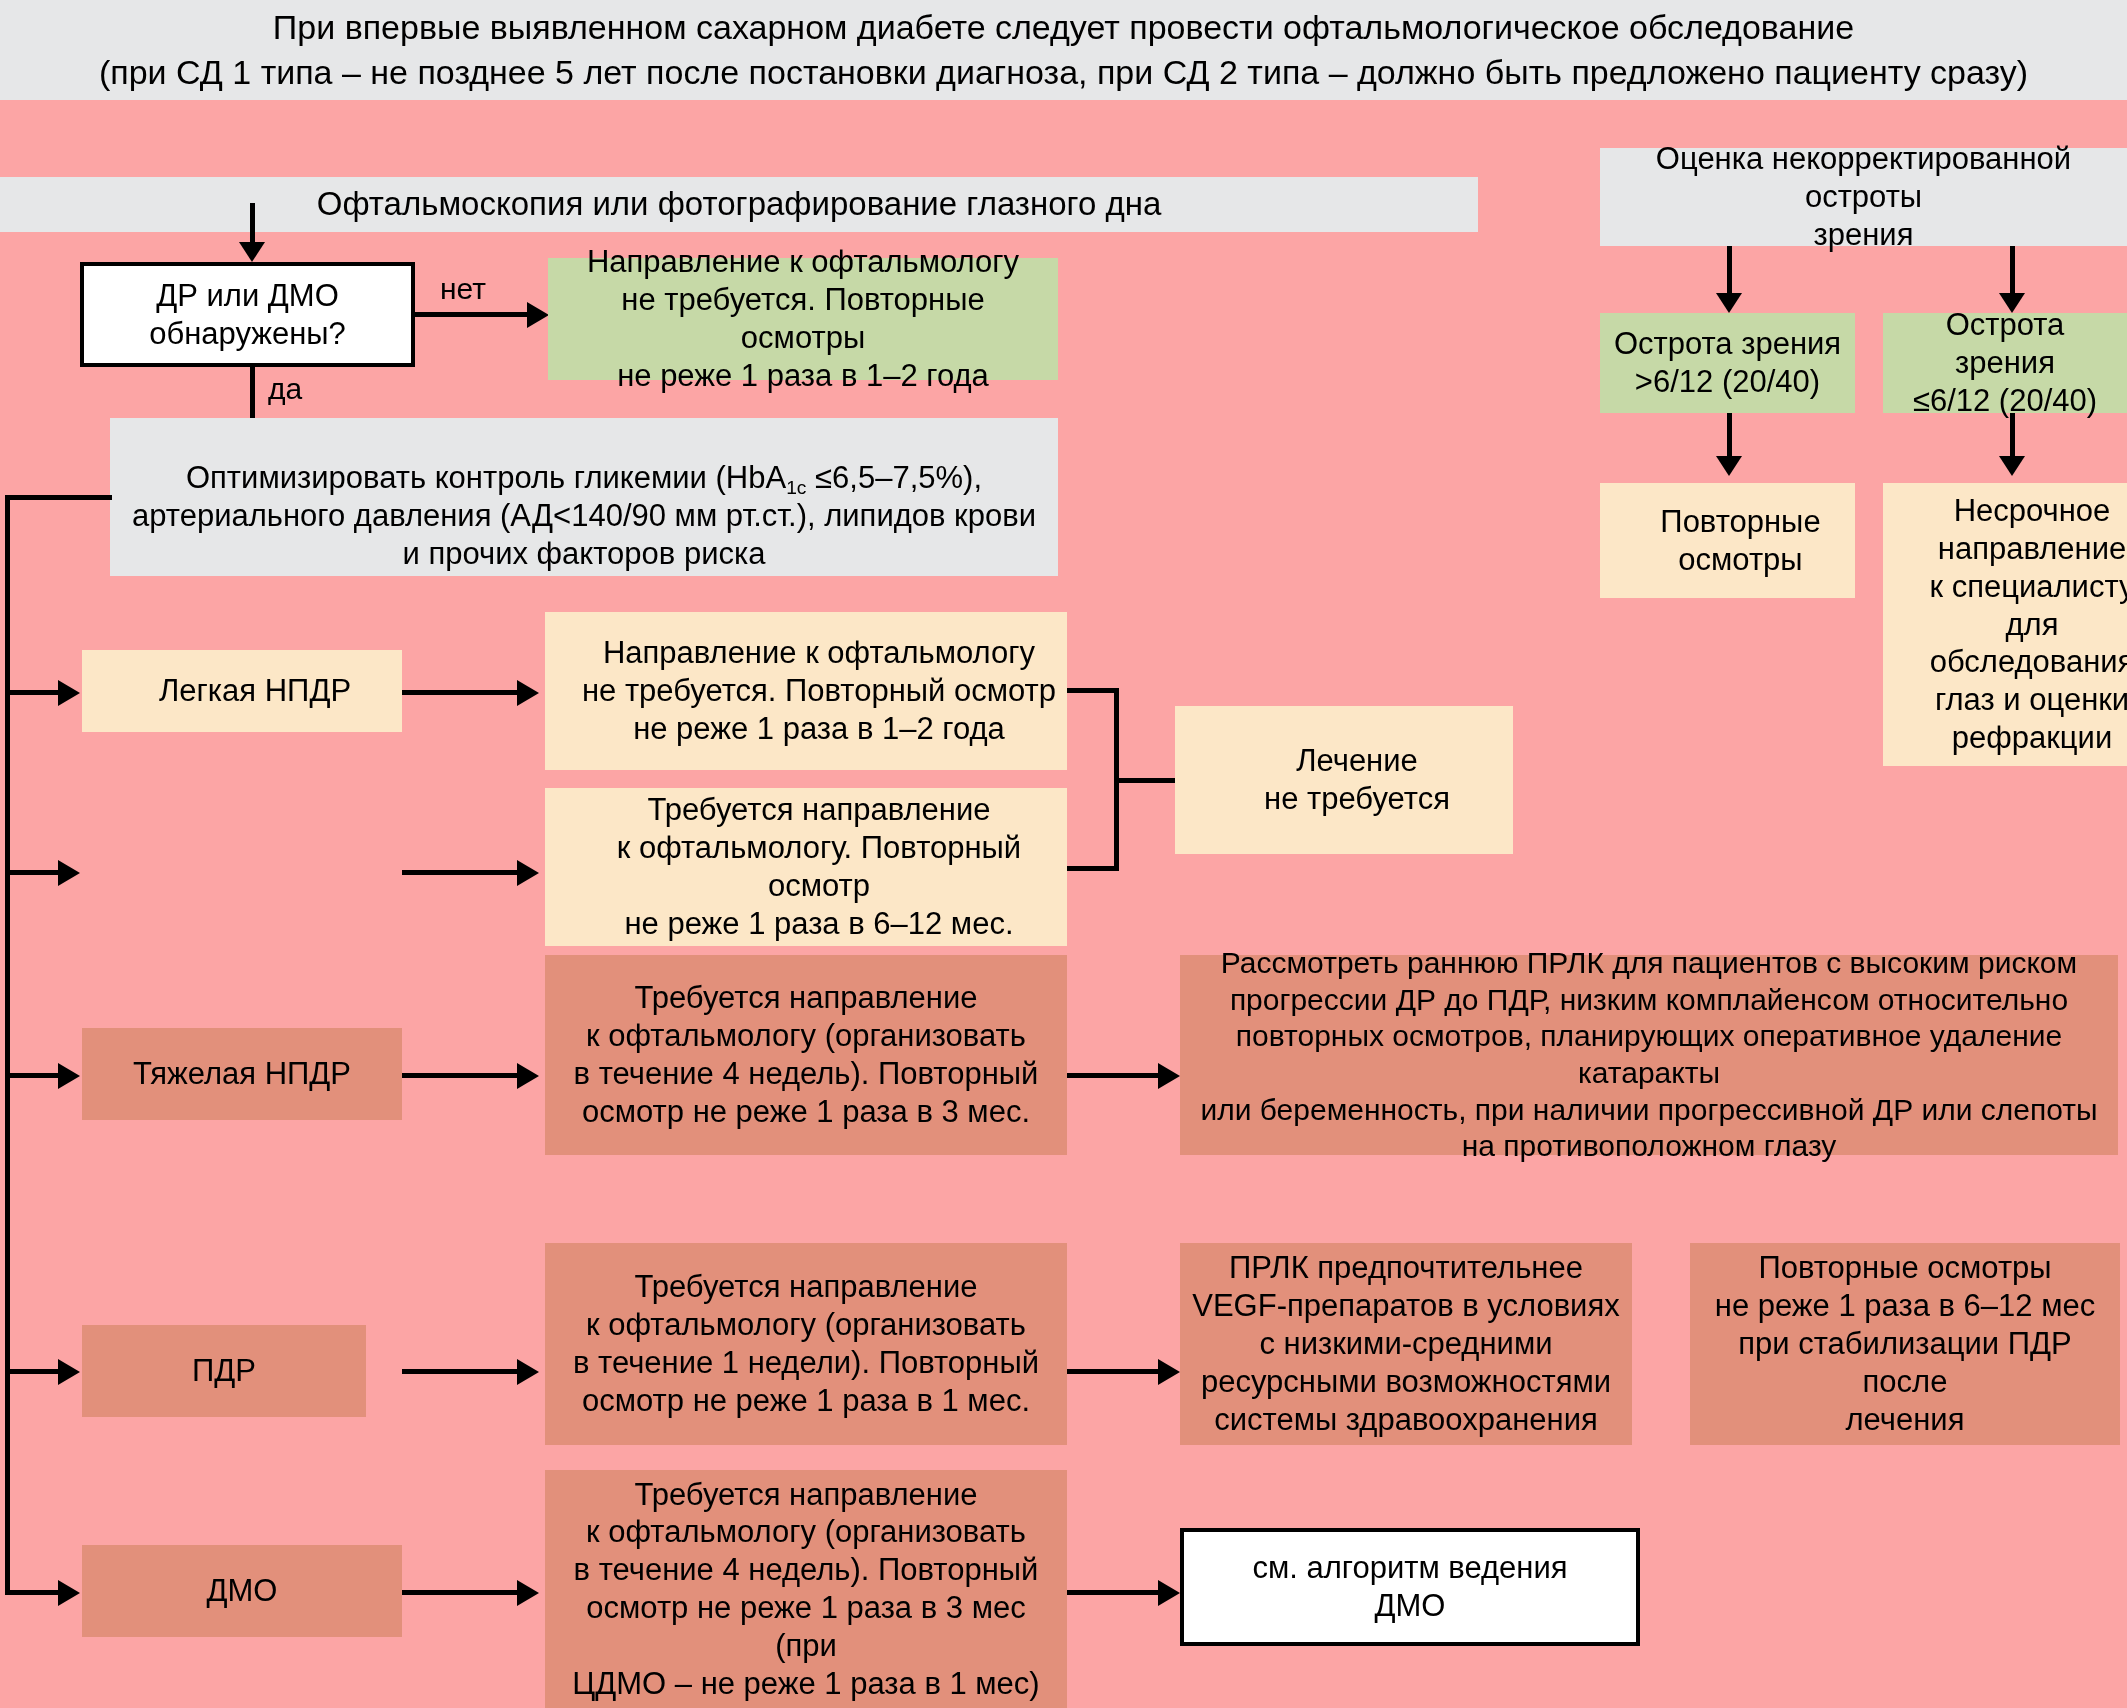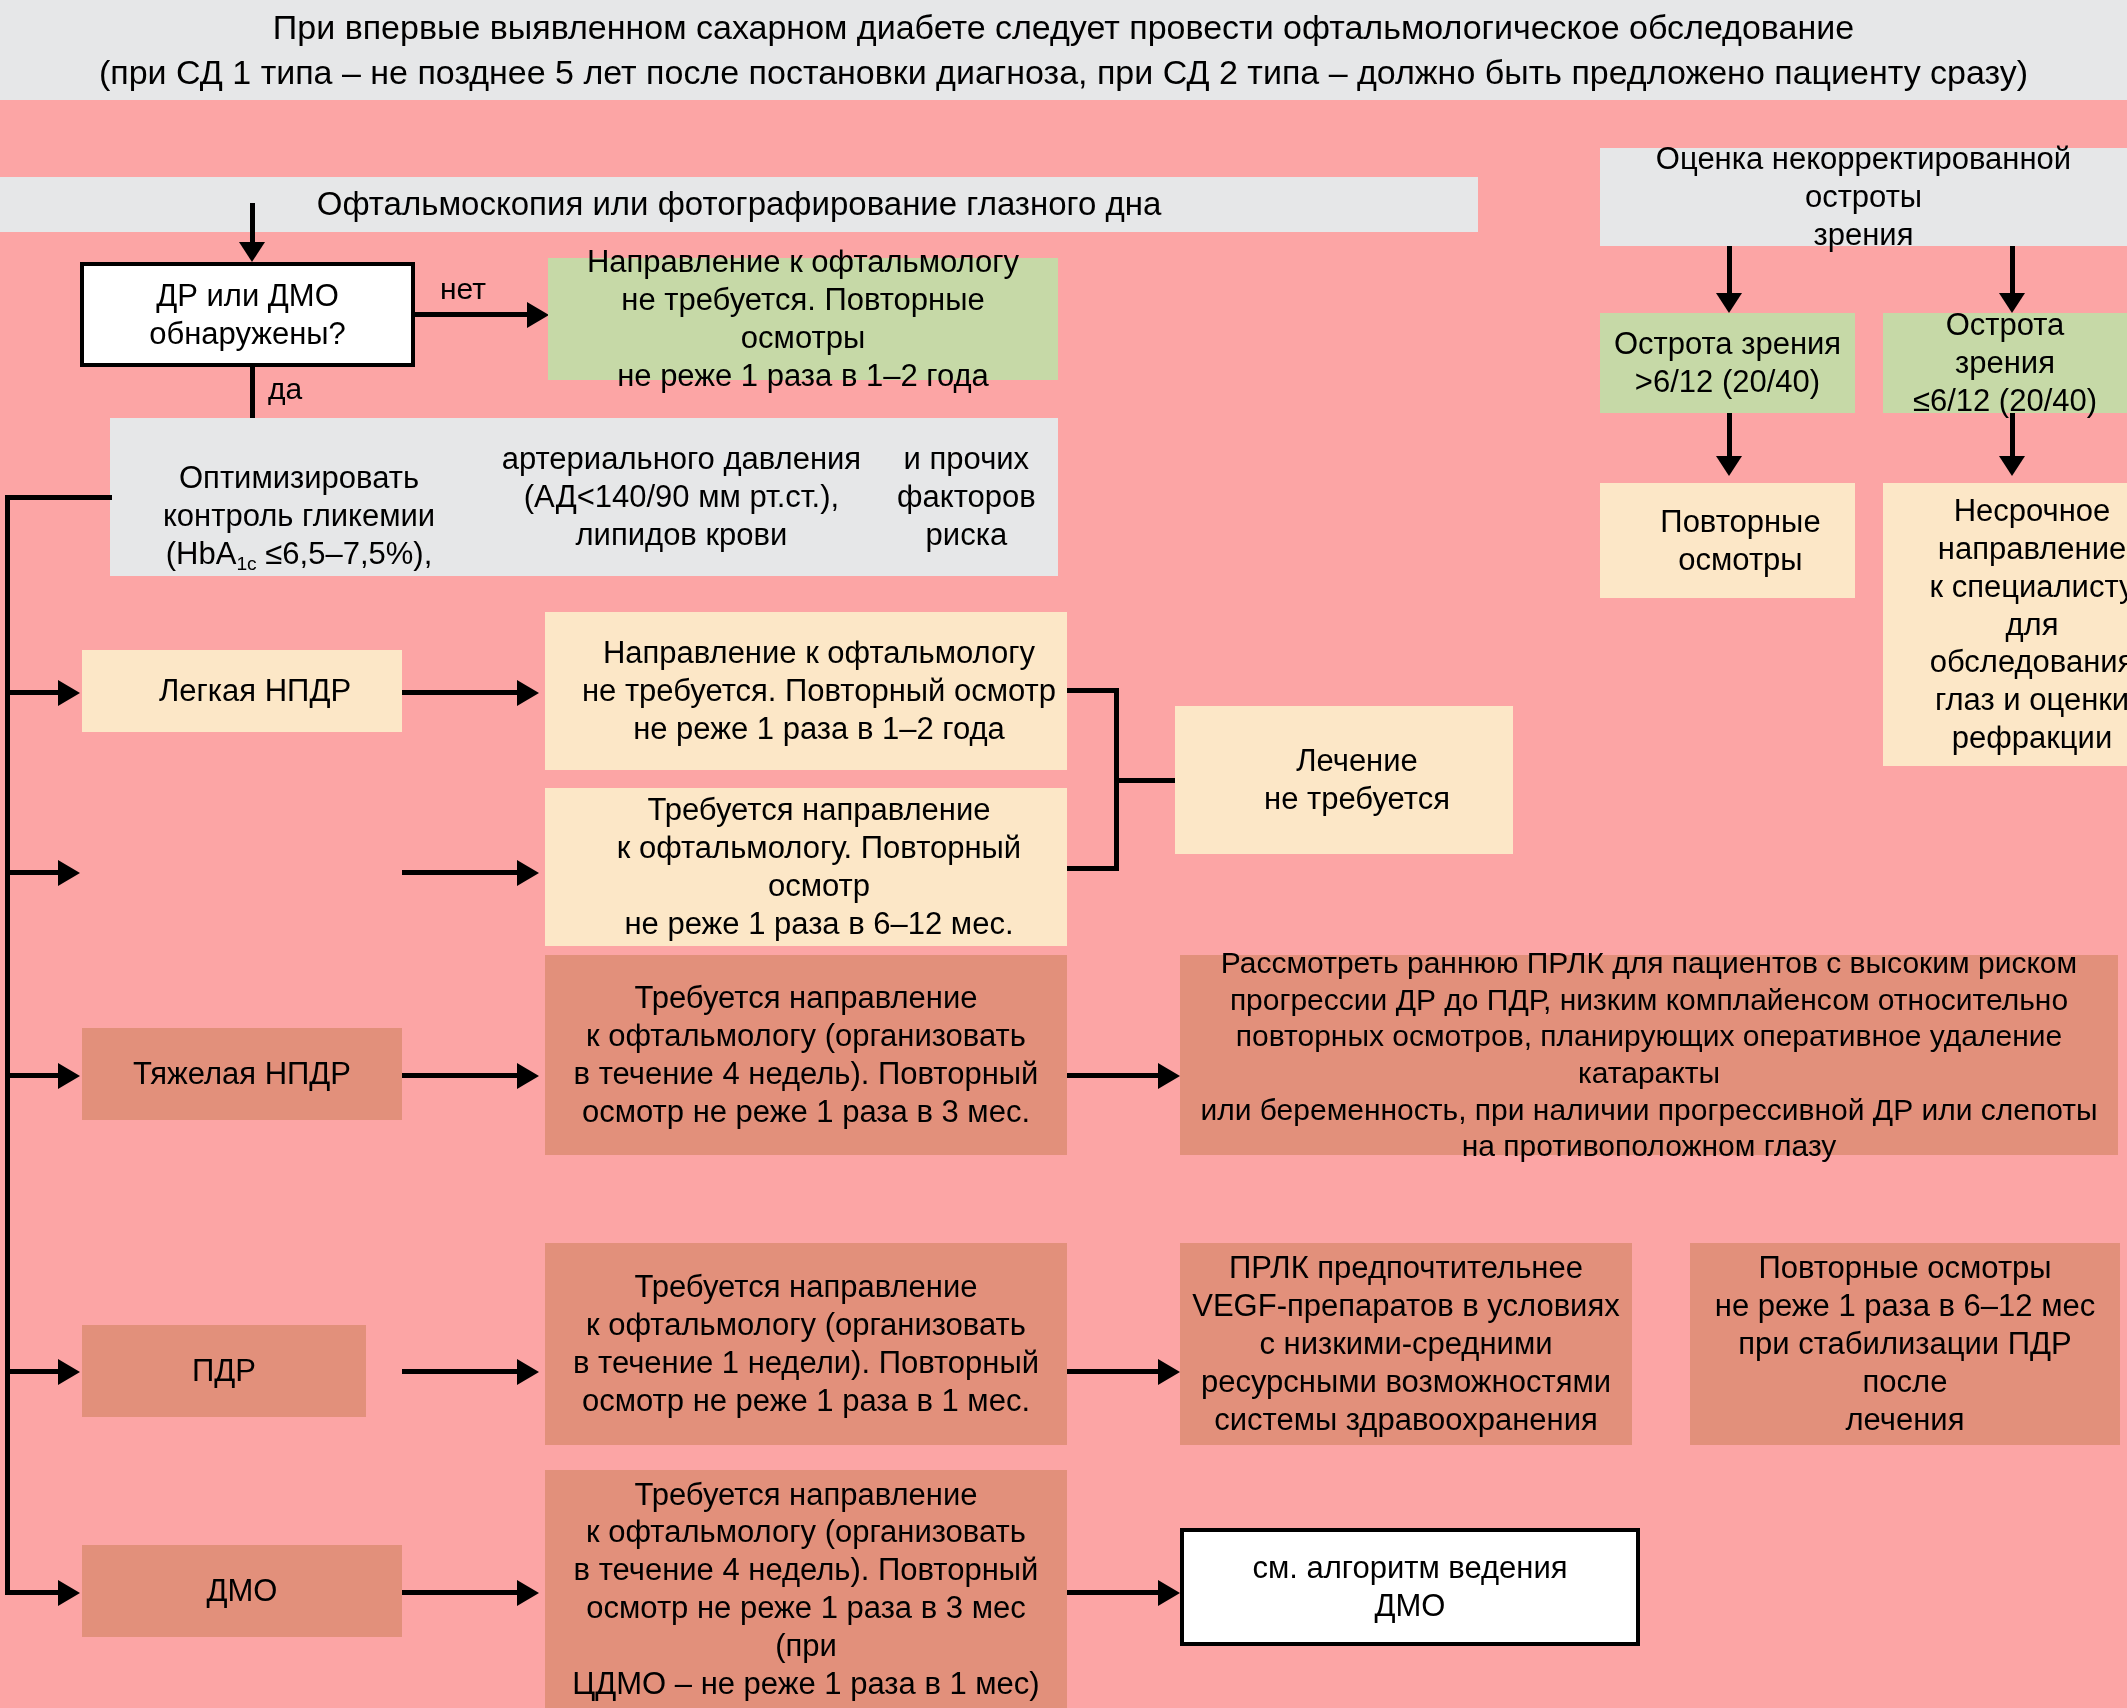--- a/index.html
+++ b/index.html
@@ -105,21 +105,21 @@
   <div class="edge-label" style="left:440px; top:272px;">нет</div>
 
   <div class="box green" style="left:548px; top:258px; width:510px; height:122px;">Направление к офтальмологу
 не требуется. Повторные осмотры
 не реже 1 раза в 1–2 года</div>
 
   <div class="vline" style="left:250px; top:367px; height:82px;"></div>
   <div class="arrow-down" style="left:239px; top:444px;"></div>
   <div class="edge-label" style="left:268px; top:372px;">да</div>
 
-  <div class="box gray" style="left:110px; top:418px; width:948px; height:158px; flex-direction:row; justify-content:center;">
+  <div class="box gray" style="left:110px; top:418px; width:948px; height:158px; flex-direction:column; justify-content:center;">
     <div>
       <span>Оптимизировать контроль гликемии (HbA</span><sub>1с</sub><span> ≤6,5–7,5%),</span>
     </div>
     <div>артериального давления (АД&lt;140/90 мм рт.ст.), липидов крови</div>
     <div>и прочих факторов риска</div>
   </div>
 
   <div class="hline" style="left:5px; top:495px; width:107px;"></div>
   <div class="vline" style="left:5px; top:495px; height:1100px;"></div>
 

